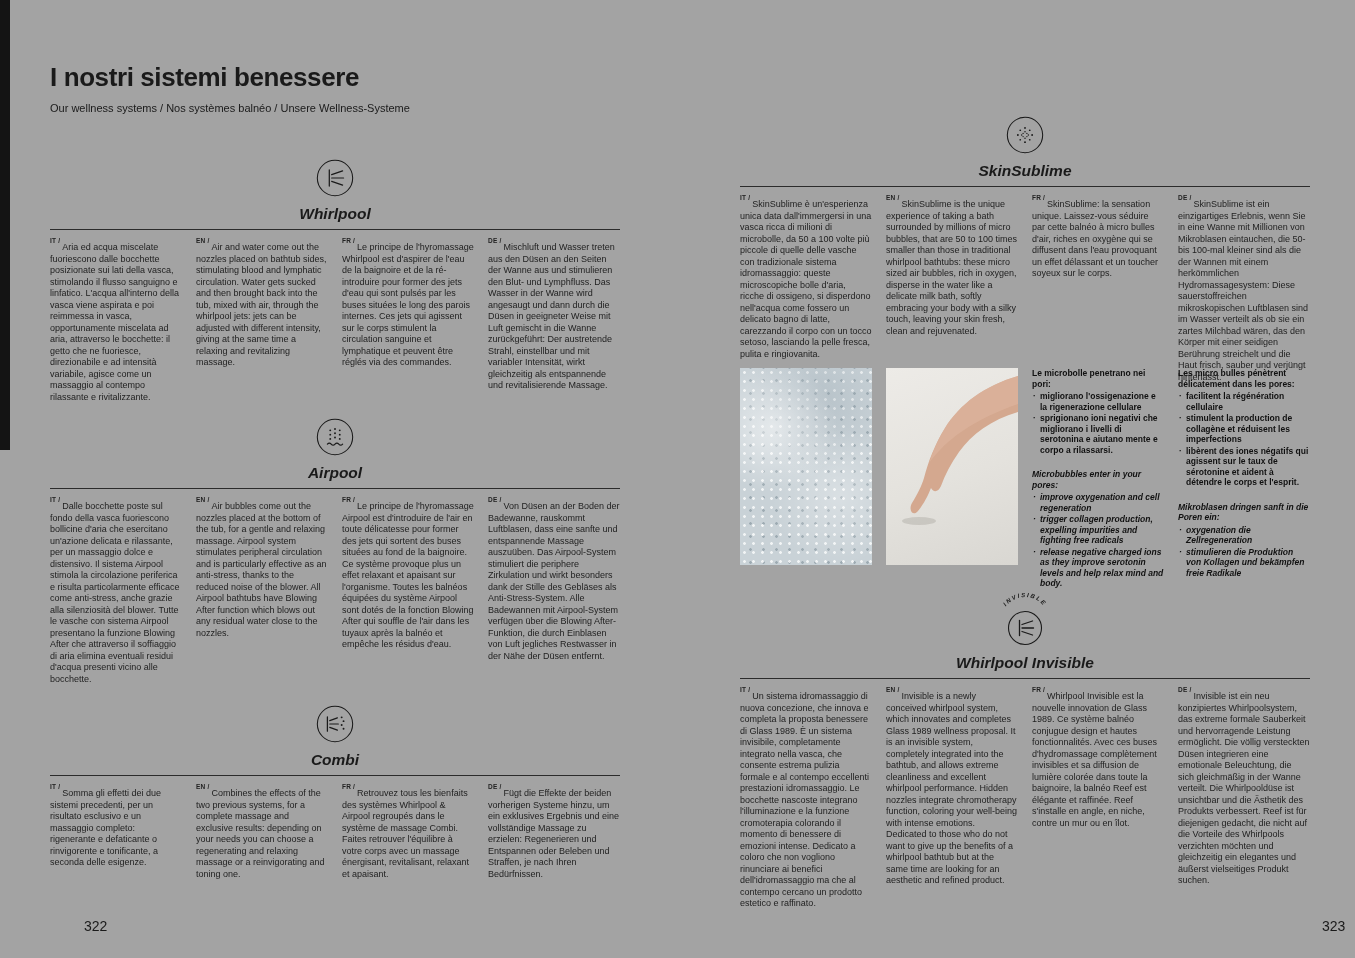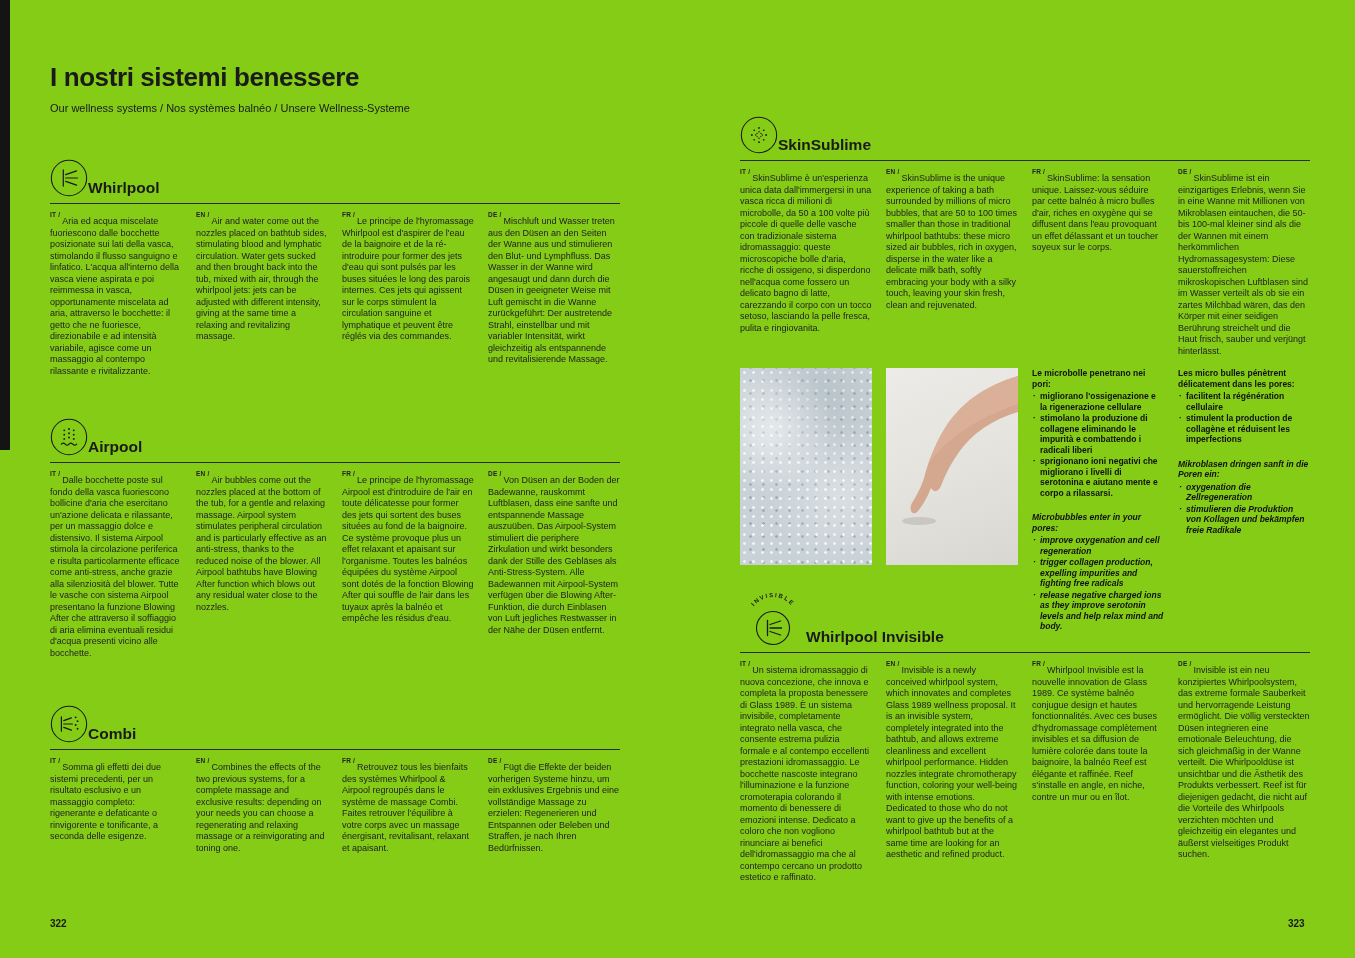--- a/index.html
+++ b/index.html
@@ -1,29 +1,29 @@
 <!DOCTYPE html>
 <html><head>
 <meta charset="utf-8">
 <style>
   * { margin:0; padding:0; box-sizing:border-box; }
   html,body { background:#e9e9e9; }
   .sheet {
-    position:relative; width:1355px; height:958px; background:#84cc16;
+    position:relative; width:1355px; height:958px; background:#a3a3a3;
     font-family:"Liberation Sans", sans-serif; color:#1a1a1a; overflow:hidden;
     margin:0 auto;
   }
   .spine { position:absolute; left:0; top:0; width:10px; height:450px; background:#141414; }
 
   .header { position:absolute; left:50px; top:62px; width:600px; }
   .title { font-size:26px; font-weight:700; letter-spacing:-0.4px; }
   .subtitle { margin-top:9px; font-size:11px; font-weight:400; }
 
   .section { position:absolute; width:570px; }
-  .sec-head { display:flex; align-items:flex-end; }
+  .sec-head { display:flex; flex-direction:column; align-items:center;font-style:italic; }
   .icon-wrap { line-height:0; }
   .sec-title { font-size:15.5px; font-weight:700; margin-top:8px; }
   .rule { border-top:1px solid #2b2b2b; margin-top:6px; }
   .cols { display:grid; grid-template-columns:repeat(4,1fr); column-gap:14px; margin-top:8px; }
   .body-text { font-size:9px; line-height:11.5px; color:#222; text-align:left; }
   .lang { font-size:6.5px; font-weight:700; position:relative; top:-3px; margin-right:2px; letter-spacing:0.2px; }
 
   .media-row { position:absolute; left:740px; top:368px; width:570px; display:grid;
                grid-template-columns:repeat(4,1fr); column-gap:14px; }
   .photo { height:197px; position:relative; overflow:hidden; }
@@ -41,21 +41,21 @@
   .photo-hand { background:linear-gradient(160deg,#edebe7 0%,#e4e2dd 55%,#d9d7d2 100%); }
   .photo-hand svg { position:absolute; right:0; top:0; }
 
   .bullet-block { font-size:8.5px; font-weight:700; line-height:10.5px; color:#111; }
   .bullet-group + .bullet-group { margin-top:14px;font-style:italic; }
   .bullet-head { margin-bottom:2px; }
   .bullet-list { list-style:none; }
   .bullet-list li { position:relative; padding-left:8px; margin-bottom:1px; }
   .bullet-list li::before { content:"·"; position:absolute; left:1px; top:0; }
 
-  .page-num { position:absolute; top:918px; font-size:10px; font-weight:700; }
+  .page-num { position:absolute; top:918px; font-size:14px; font-weight:400;margin-left:34px; }
   .page-num.left { left:50px; }
   .page-num.right { left:1288px; }
 
   svg .stroke { fill:none; stroke:#1a1a1a; stroke-width:1.3; stroke-linecap:round; }
   svg .thin { stroke-width:1.1; }
   svg .dot { fill:#1a1a1a; stroke:none; }
   .arc-label { font-size:6px; font-weight:700; letter-spacing:1.6px; fill:#1a1a1a;
                font-family:"Liberation Sans", sans-serif; }
 </style>
 </head>
@@ -187,39 +187,39 @@
         <path d="M132 8 C98 18 74 36 59 60 C49 76 42 94 38 110 C36 117 31 127 26 135 C22 142 27 149 32 143 C37 137 42 128 45 120 C47 124 52 125 55 118 C59 107 65 95 73 84 C86 66 105 52 132 44 Z" fill="#d4a88f"></path>
         <path d="M132 8 C98 18 74 36 59 60 C52 71 47 83 43 95 C60 72 86 52 132 36 Z" fill="#ddb49c" opacity="0.7"></path>
         <ellipse cx="33" cy="153" rx="17" ry="4" fill="rgba(120,115,105,0.22)"></ellipse>
       </svg>
     </div>
     <div class="bullet-block">
       <div class="bullet-group">
         <p class="bullet-head">Le microbolle penetrano nei pori:</p>
         <ul class="bullet-list">
           <li>migliorano l'ossigenazione e la rigenerazione cellulare</li>
-          <li>stimolano la produzione di collagene eliminando le impurità e combattendo i radicali liberi</li>
           <li>sprigionano ioni negativi che migliorano i livelli di serotonina e aiutano mente e corpo a rilassarsi.</li>
         </ul>
       </div>
       <div class="bullet-group">
         <p class="bullet-head">Microbubbles enter in your pores:</p>
         <ul class="bullet-list">
           <li>improve oxygenation and cell regeneration</li>
           <li>trigger collagen production, expelling impurities and fighting free radicals</li>
           <li>release negative charged ions as they improve serotonin levels and help relax mind and body.</li>
         </ul>
       </div>
     </div>
     <div class="bullet-block">
       <div class="bullet-group">
         <p class="bullet-head">Les micro bulles pénètrent délicatement dans les pores:</p>
         <ul class="bullet-list">
           <li>facilitent la régénération cellulaire</li>
           <li>stimulent la production de collagène et réduisent les imperfections</li>
+          <li>libèrent des iones négatifs qui agissent sur le taux de sérotonine et aident à détendre le corps et l'esprit.</li>
         </ul>
       </div>
       <div class="bullet-group">
         <p class="bullet-head">Mikroblasen dringen sanft in die Poren ein:</p>
         <ul class="bullet-list">
           <li>oxygenation die Zellregeneration</li>
           <li>stimulieren die Produktion von Kollagen und bekämpfen freie Radikale</li>
         </ul>
       </div>
     </div>

